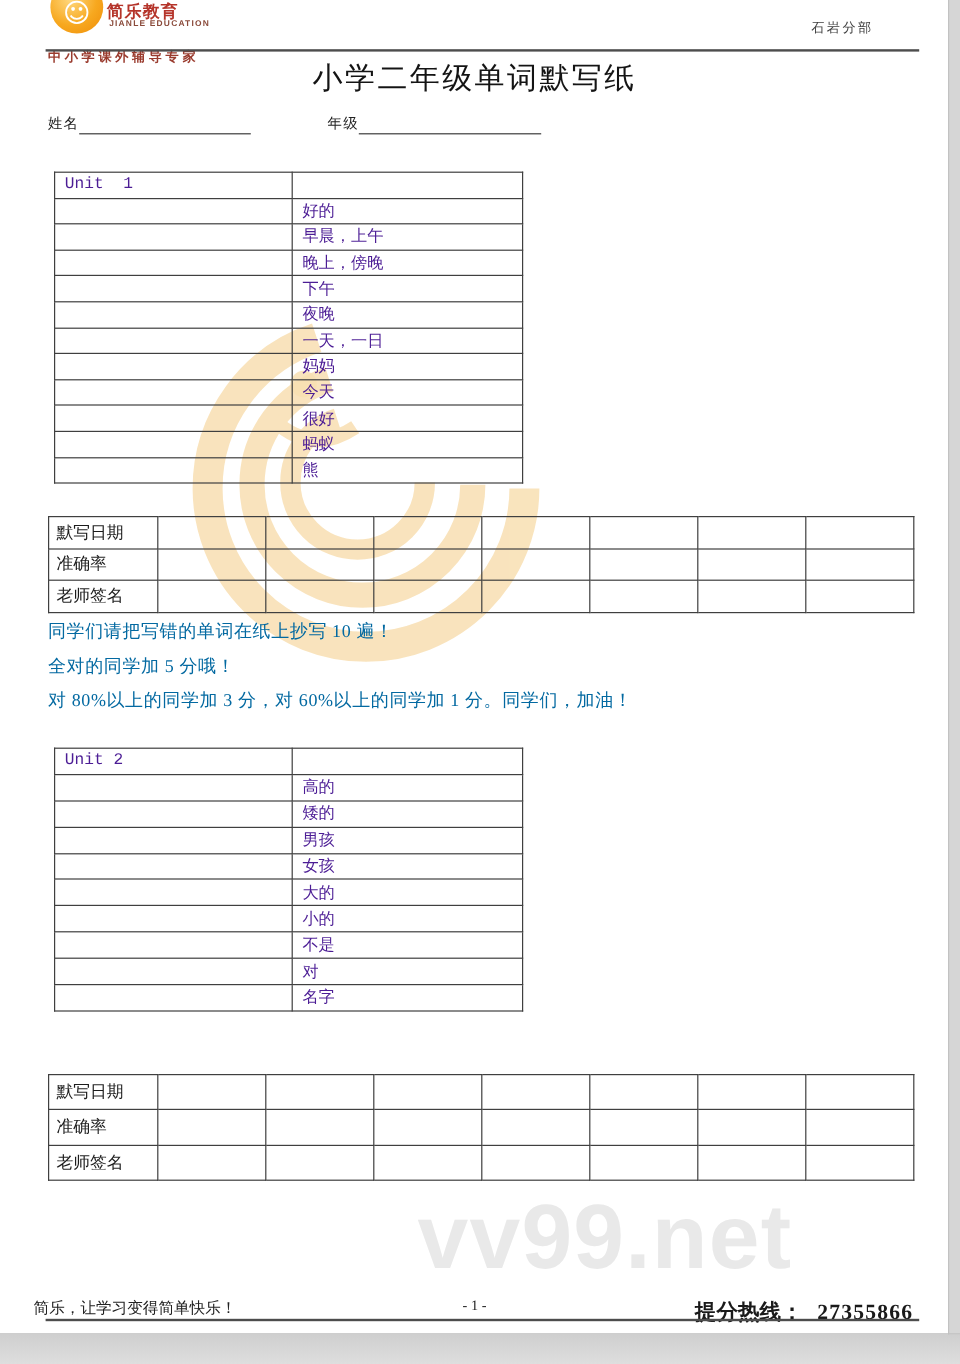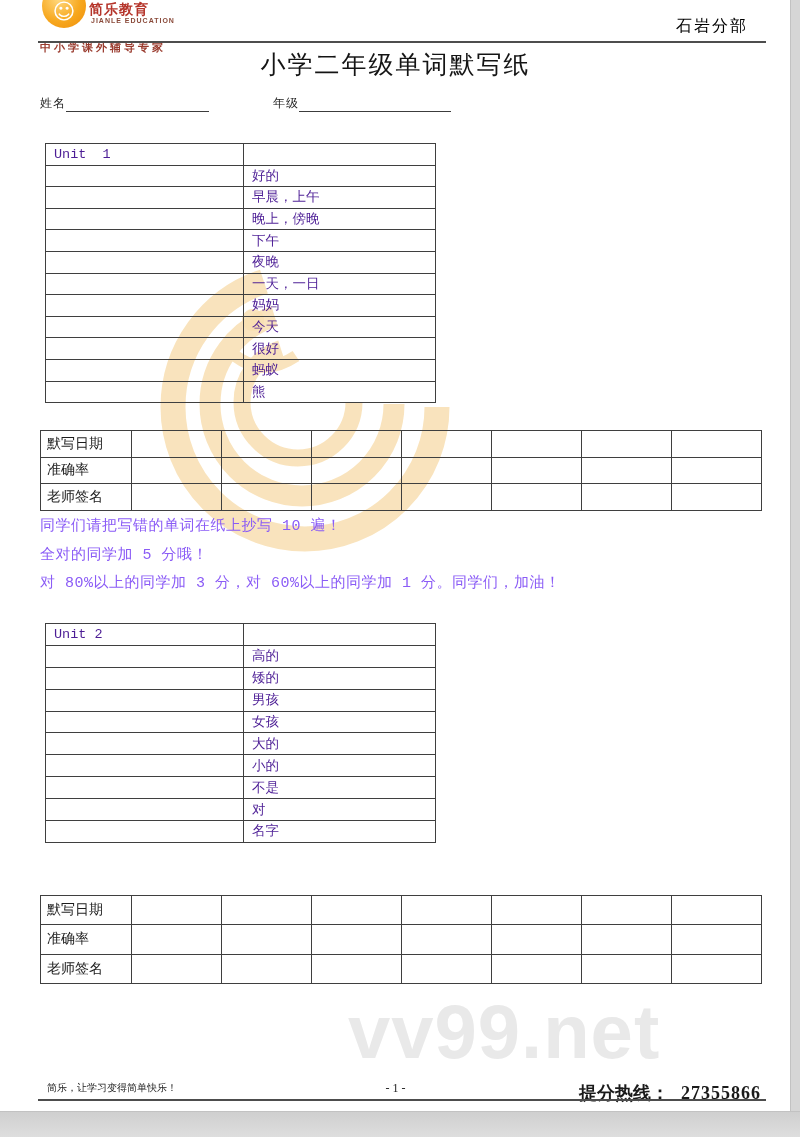--- a/index.html
+++ b/index.html
@@ -16,21 +16,21 @@
                  border-radius:50%;
                  background:radial-gradient(circle at 38% 35%, #ffd87e 0%, #f7a81f 55%, #ef8c07 100%);
                  color:#fff; text-align:center; line-height:56px; font-size:22px;
                  font-family:"DejaVu Sans",sans-serif; }
   .brand-zh { position:absolute; left:89px; top:1px; font-size:14px; font-weight:bold;
               color:var(--logo-red,#b5342a); letter-spacing:1px; }
   .brand-en { position:absolute; left:91px; top:17px; font-size:7px; letter-spacing:1px;
               color:#8a4a3a; font-family:"Liberation Sans","DejaVu Sans",sans-serif; font-weight:bold; }
   .tagline  { position:absolute; left:40px; top:40px; font-size:11px; font-weight:bold;
               color:#9a3b2e; letter-spacing:3px; }
-  .branch   { position:absolute; left:676px; top:16px; font-size:16px; color:#000000; letter-spacing:2px; }
+  .branch   { position:absolute; left:676px; top:16px; font-size:11px; color:#404040; letter-spacing:2px; }
   .head-rule { position:absolute; left:38px; top:41px; width:728px; height:2px; background:#4d4d4d; }
 
   .doc-title { position:absolute; left:0; top:48px; width:791px; text-align:center;
                font-size:25px; color:#141414; letter-spacing:2px; }
 
   .fill-line { position:absolute; top:92px; height:20px; display:flex; align-items:flex-end; }
   .fill-line .lbl { font-size:12px; color:#222; letter-spacing:1px;font-family:Liberation Serif, serif; }
   .fill-line .uline { display:inline-block; border-bottom:1.5px solid #3c3c3c; height:18px; }
 
   
@@ -46,25 +46,25 @@
   
   .score-table { position:absolute; left:40px; width:721px; z-index:2; }
   .score-table td { border:1.5px solid #3f3f3f; padding:0 0 0 6px; font-size:14px;
                     color:#1c1c1c; vertical-align:middle; background:transparent; }
   #score-table-1 { top:430px; } #score-table-1 td { height:26.6px; }
   #score-table-2 { top:895px; } #score-table-2 td { height:29.3px; }
   .score-table col.lab { width:91px; } .score-table col.dat { width:90px; }
 
   
   .notes { position:absolute; left:40px; top:513px; z-index:2; }
-  .notes p { font-size:15px; color:#8b5cf6; line-height:28.5px; letter-spacing:0.5px;font-family:Liberation Mono, monospace; }
+  .notes p { font-size:15px; color:#0369a1; line-height:28.5px; letter-spacing:0.5px; }
 
   
   .footer-rule { position:absolute; left:38px; top:1099px; width:728px; height:1.5px; background:#4d4d4d; }
-  .footer-left  { position:absolute; left:47px;  top:1081px; font-size:10px; color:#222; }
+  .footer-left  { position:absolute; left:28px;  top:1081px; font-size:13px; color:#222; }
   .footer-page  { position:absolute; left:0; top:1081px; width:791px; text-align:center;
                   font-size:12px; color:#222; }
   .footer-right { position:absolute; right:30px; top:1081px; font-size:18px; color:#1a1a1a;
                   font-weight:bold; }
   .footer-right .num { margin-left:12px; letter-spacing:1px; }
 
   
   .wm-logo { position:absolute; left:110px; top:252px; width:380px; height:300px; z-index:1; }
   .wm-site { position:absolute; left:348px; top:988px; z-index:1;
              font-family:"Liberation Sans","DejaVu Sans",sans-serif; font-weight:bold;

